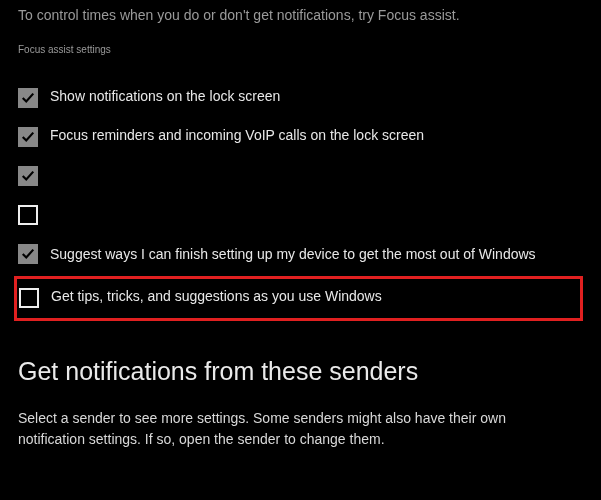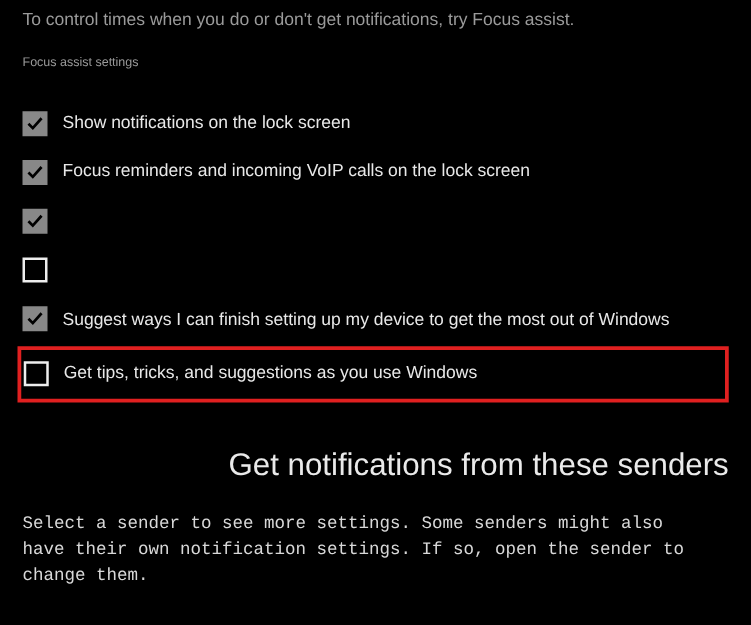--- a/index.html
+++ b/index.html
@@ -61,27 +61,25 @@
     color: #e8e8e8;
     line-height: 1.35;
     max-width: 490px;
   }
   .section-heading {
     color: #eaeaea;
     font-size: 25px;
     font-weight: 400;
     margin-top: 36px;
     margin-bottom: 22px;
-    text-align: right;
   }
   .section-desc {
     color: #d8d8d8;
     line-height: 1.5;
     max-width: 548px;
-    font-family: Liberation Mono, monospace;
   }
 </style>
 </head>
 <body>
 
 
 
 <div class="intro">To control times when you do or don't get notifications, try Focus assist.</div>
 <a class="link">Focus assist settings</a>
 

